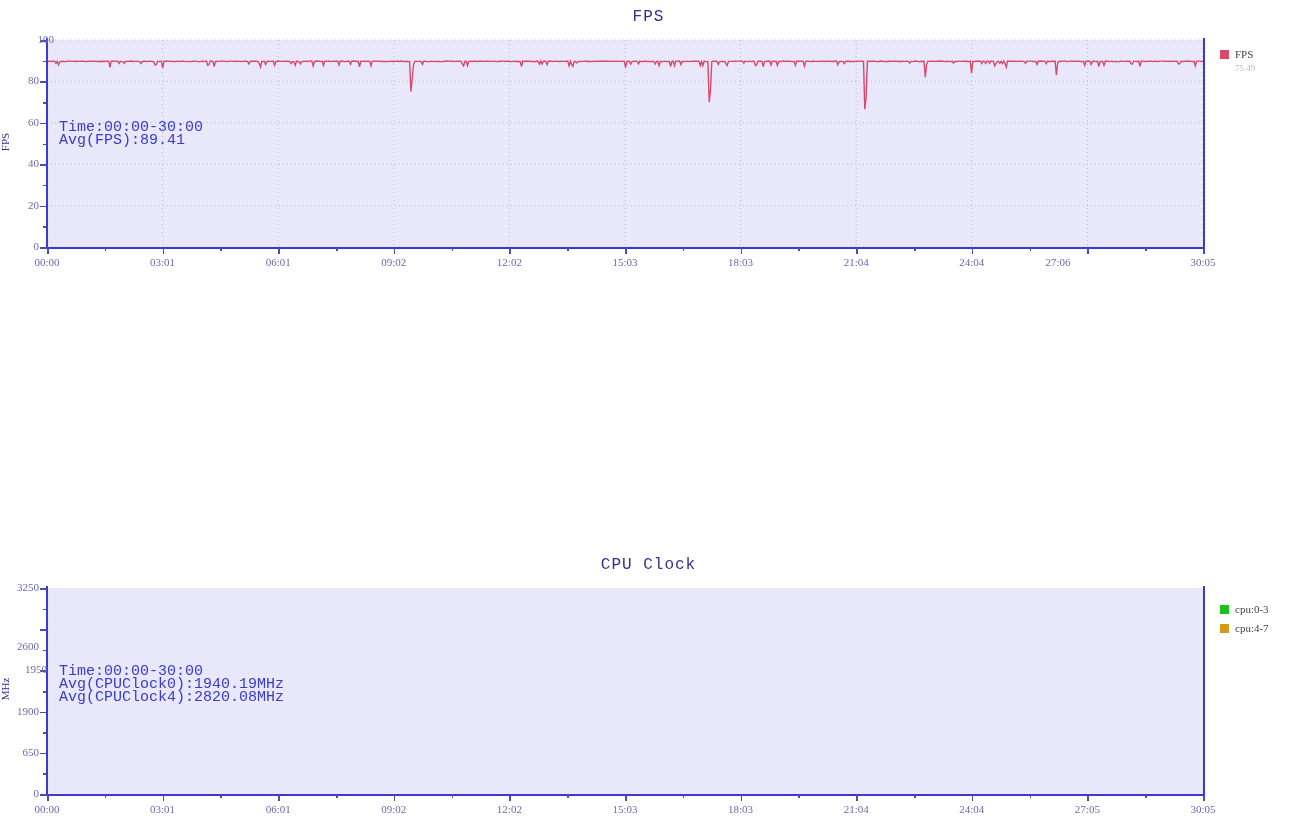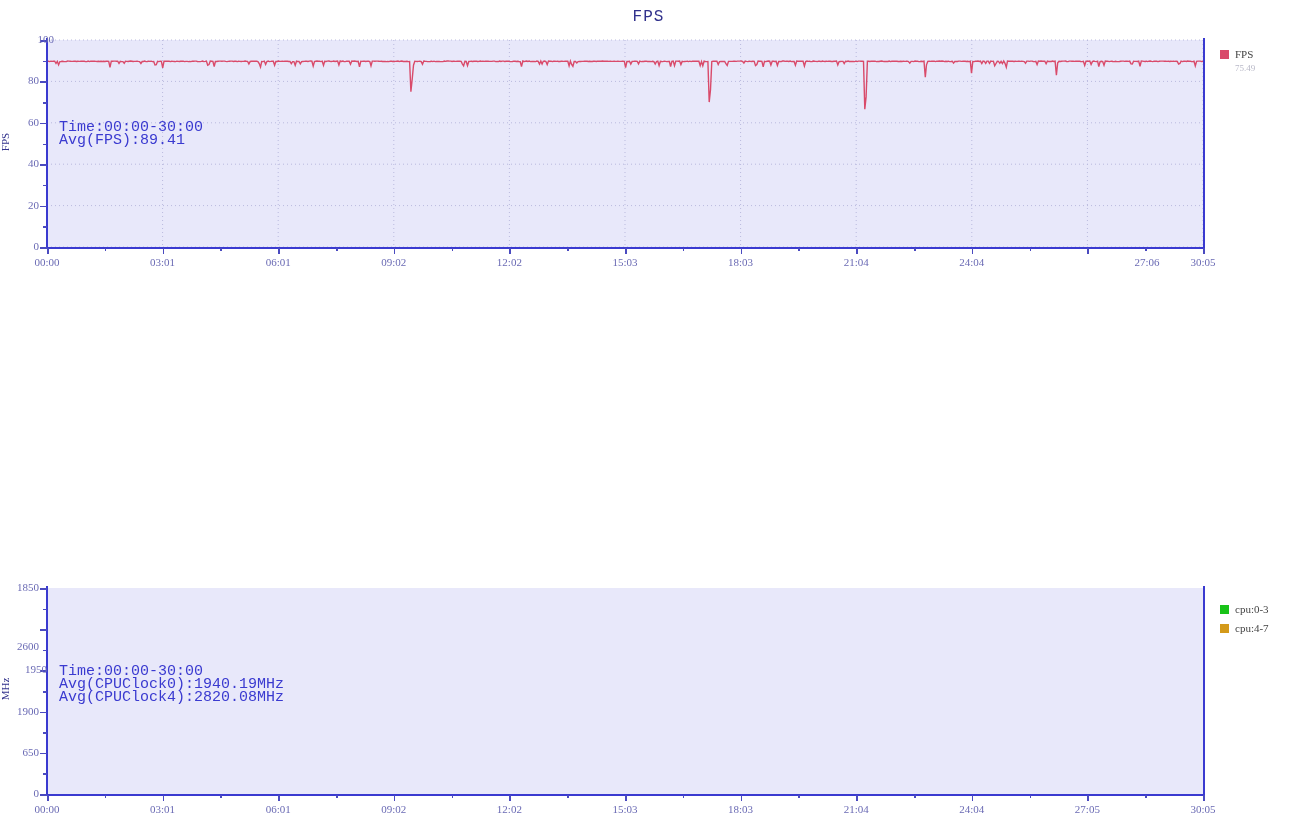--- a/index.html
+++ b/index.html
@@ -110,38 +110,39 @@
       <div class="tick-mark" style="left:740.6px;top:242px;width:1.5px;height:6px"></div>
       <div class="xtick-label" style="left:705.6px;top:250px;width:70px">18:03</div>
       <div class="tick-mark" style="left:798.4px;top:242px;width:1.5px;height:3px"></div>
       <div class="tick-mark" style="left:856.2px;top:242px;width:1.5px;height:6px"></div>
       <div class="xtick-label" style="left:821.2px;top:250px;width:70px">21:04</div>
       <div class="tick-mark" style="left:914.0px;top:242px;width:1.5px;height:3px"></div>
       <div class="tick-mark" style="left:971.8px;top:242px;width:1.5px;height:6px"></div>
       <div class="xtick-label" style="left:936.8px;top:250px;width:70px">24:04</div>
       <div class="tick-mark" style="left:1029.6px;top:242px;width:1.5px;height:3px"></div>
       <div class="tick-mark" style="left:1087.4px;top:242px;width:1.5px;height:6px"></div>
-      <div class="xtick-label" style="left:1112px;top:250px;width:70px">27:06</div>
+      <div class="xtick-label" style="left:1023px;top:250px;width:70px">27:06</div>
       <div class="tick-mark" style="left:1145.2px;top:242px;width:1.5px;height:3px"></div>
       <div class="tick-mark" style="left:1203.0px;top:242px;width:1.5px;height:6px"></div>
       <div class="xtick-label" style="left:1168.0px;top:250px;width:70px">30:05</div>
       <div class="axis-name" style="left:-15px;top:129.5px;width:40px;text-align:center">FPS</div>
       <div class="annot" style="left:59px;top:115px">Time:00:00-30:00</div>
       <div class="annot" style="left:59px;top:128px">Avg(FPS):89.41</div>
       <div class="legend" style="left:1220px;top:42px">
         <div>
                <div class="legend-row">
                  <span class="legend-swatch" style="background:#d94a6a"></span>
                  <span class="legend-text">FPS</span>
                </div>
           <div class="legend-sub">75.49</div>
         </div>
       </div>
     </div>
     <div class="chart-block" style="height:271px;top:0">
+      <div class="chart-title" style="top:273px">CPU Clock</div>
       <div class="plot-area" style="left:47px;top:305px;width:1156px;height:206px"></div>
       <svg width="1297" height="271" style="top:0;left:0;pointer-events:none">
         <line class="gridline" x1="47" y1="511.0" x2="1203" y2="511.0"></line>
         <line class="gridline" x1="47" y1="469.8" x2="1203" y2="469.8"></line>
         <line class="gridline" x1="47" y1="428.6" x2="1203" y2="428.6"></line>
         <line class="gridline" x1="47" y1="387.4" x2="1203" y2="387.4"></line>
         <line class="gridline" x1="47" y1="346.2" x2="1203" y2="346.2"></line>
         <line class="gridline" x1="47" y1="305.0" x2="1203" y2="305.0"></line>
         <line class="gridline" x1="47.0" y1="305" x2="47.0" y2="511"></line>
         <line class="gridline" x1="162.6" y1="305" x2="162.6" y2="511"></line>
@@ -169,21 +170,21 @@
       <div class="tick-mark" style="left:40px;top:428.6px;width:7px;height:1.5px"></div>
       <div class="ytick-label" style="left:-1px;top:421.6px;width:40px">1900</div>
       <div class="tick-mark" style="left:43px;top:408.0px;width:4px;height:1.5px"></div>
       <div class="tick-mark" style="left:40px;top:387.4px;width:7px;height:1.5px"></div>
       <div class="ytick-label" style="left:-1px;top:380.4px;width:48px">1950</div>
       <div class="tick-mark" style="left:43px;top:366.8px;width:4px;height:1.5px"></div>
       <div class="tick-mark" style="left:40px;top:346.2px;width:7px;height:1.5px"></div>
       <div class="ytick-label" style="left:-1px;top:357px;width:40px">2600</div>
       <div class="tick-mark" style="left:43px;top:325.6px;width:4px;height:1.5px"></div>
       <div class="tick-mark" style="left:40px;top:305.0px;width:7px;height:1.5px"></div>
-      <div class="ytick-label" style="left:-1px;top:298.0px;width:40px">1850</div>
+      <div class="ytick-label" style="left:-1px;top:298.0px;width:40px">3250</div>
       <div class="tick-mark" style="left:47.0px;top:512px;width:1.5px;height:6px"></div>
       <div class="xtick-label" style="left:12.0px;top:520px;width:70px">00:00</div>
       <div class="tick-mark" style="left:104.8px;top:512px;width:1.5px;height:3px"></div>
       <div class="tick-mark" style="left:162.6px;top:512px;width:1.5px;height:6px"></div>
       <div class="xtick-label" style="left:127.6px;top:520px;width:70px">03:01</div>
       <div class="tick-mark" style="left:220.4px;top:512px;width:1.5px;height:3px"></div>
       <div class="tick-mark" style="left:278.2px;top:512px;width:1.5px;height:6px"></div>
       <div class="xtick-label" style="left:243.2px;top:520px;width:70px">06:01</div>
       <div class="tick-mark" style="left:336.0px;top:512px;width:1.5px;height:3px"></div>
       <div class="tick-mark" style="left:393.8px;top:512px;width:1.5px;height:6px"></div>

